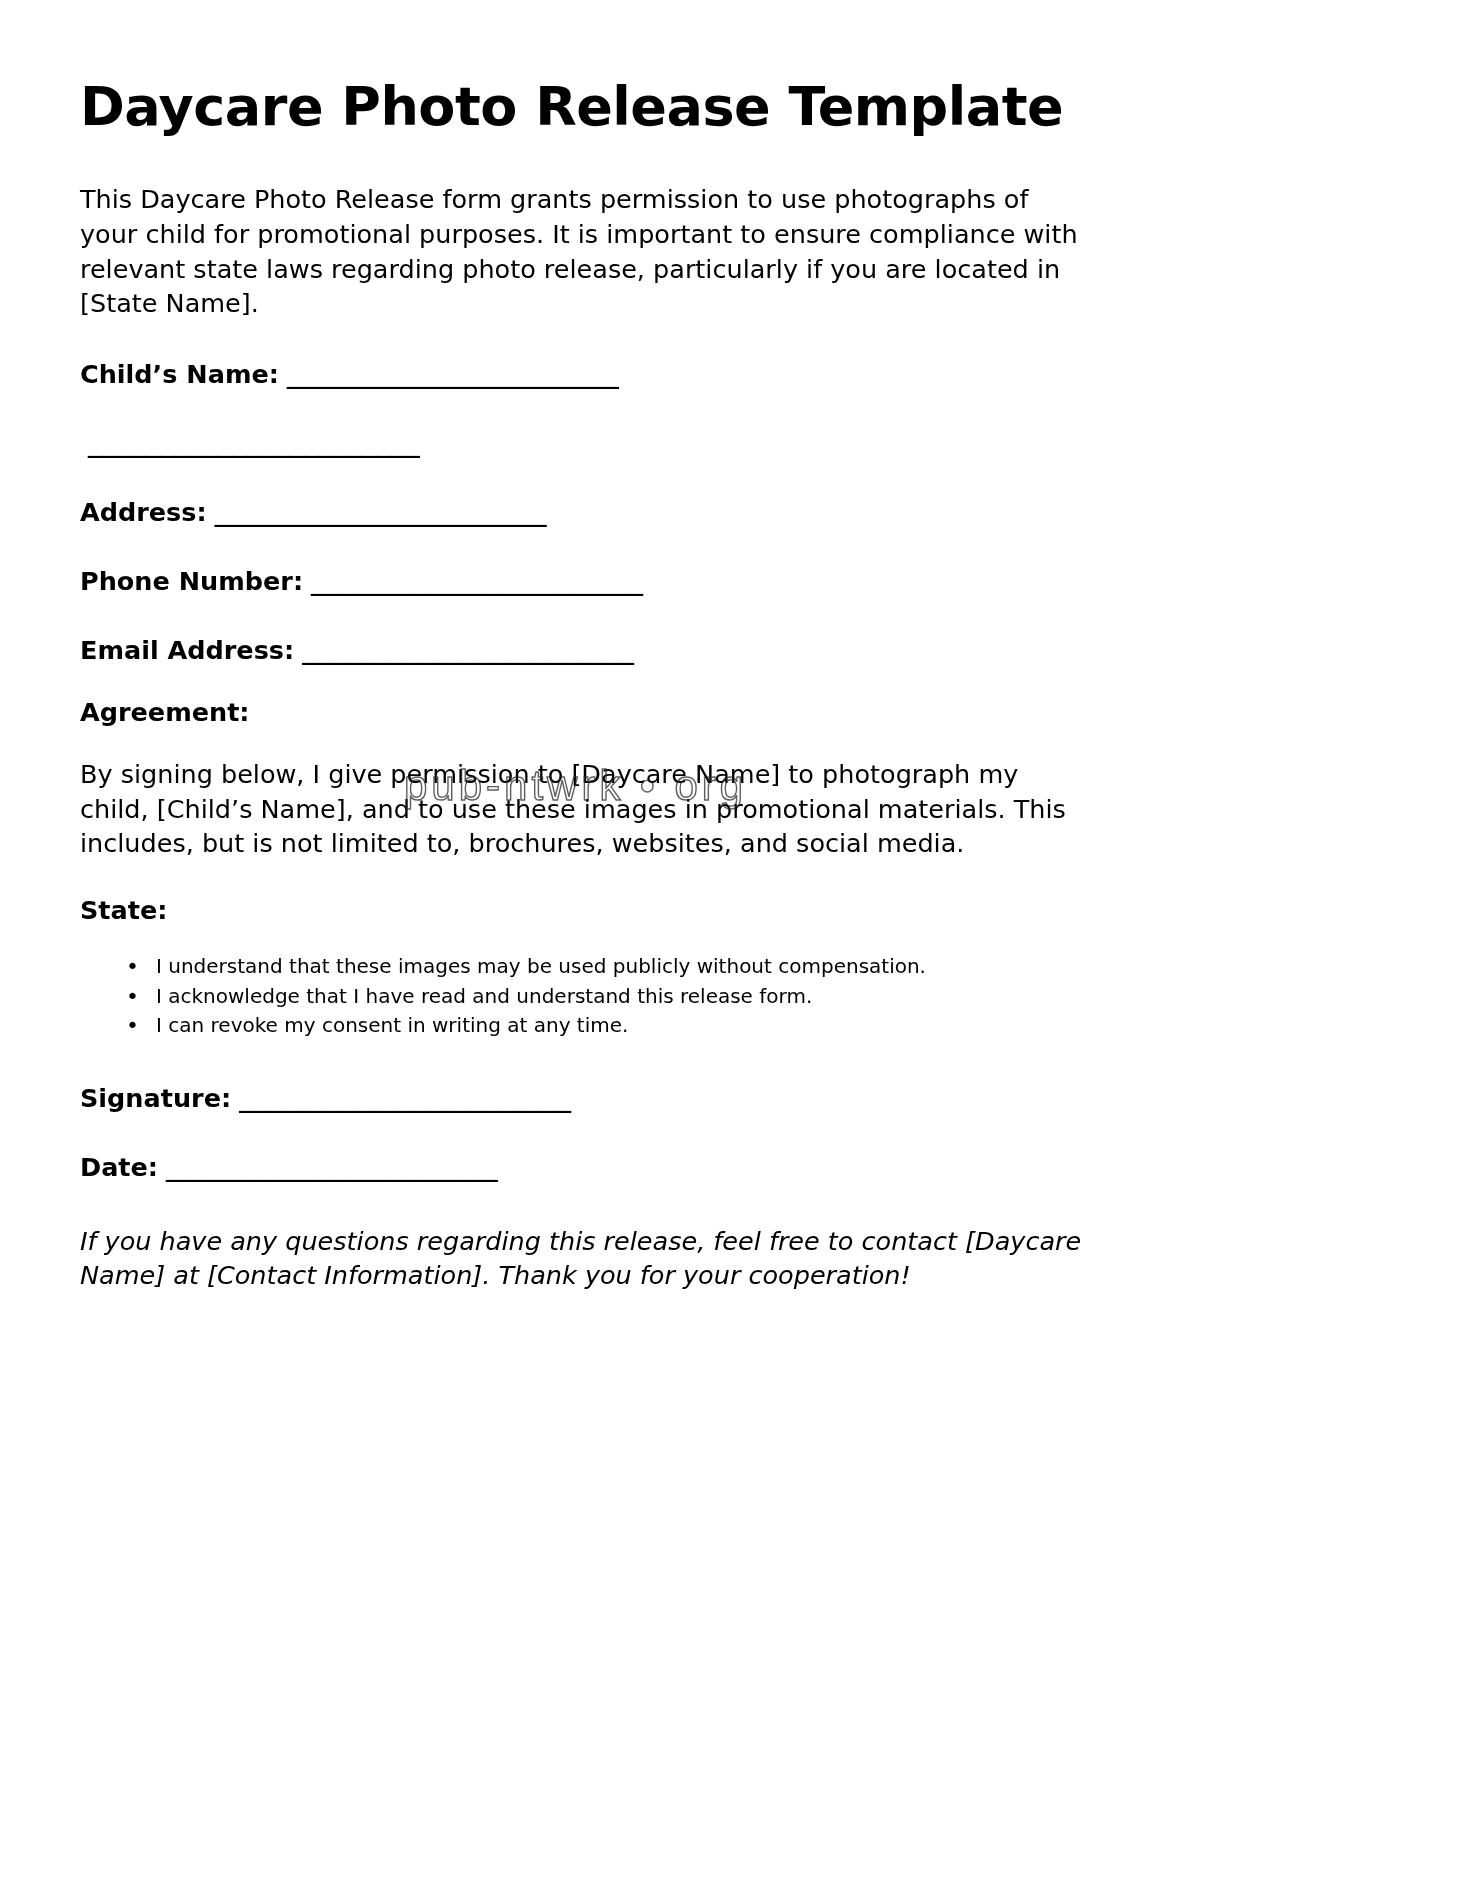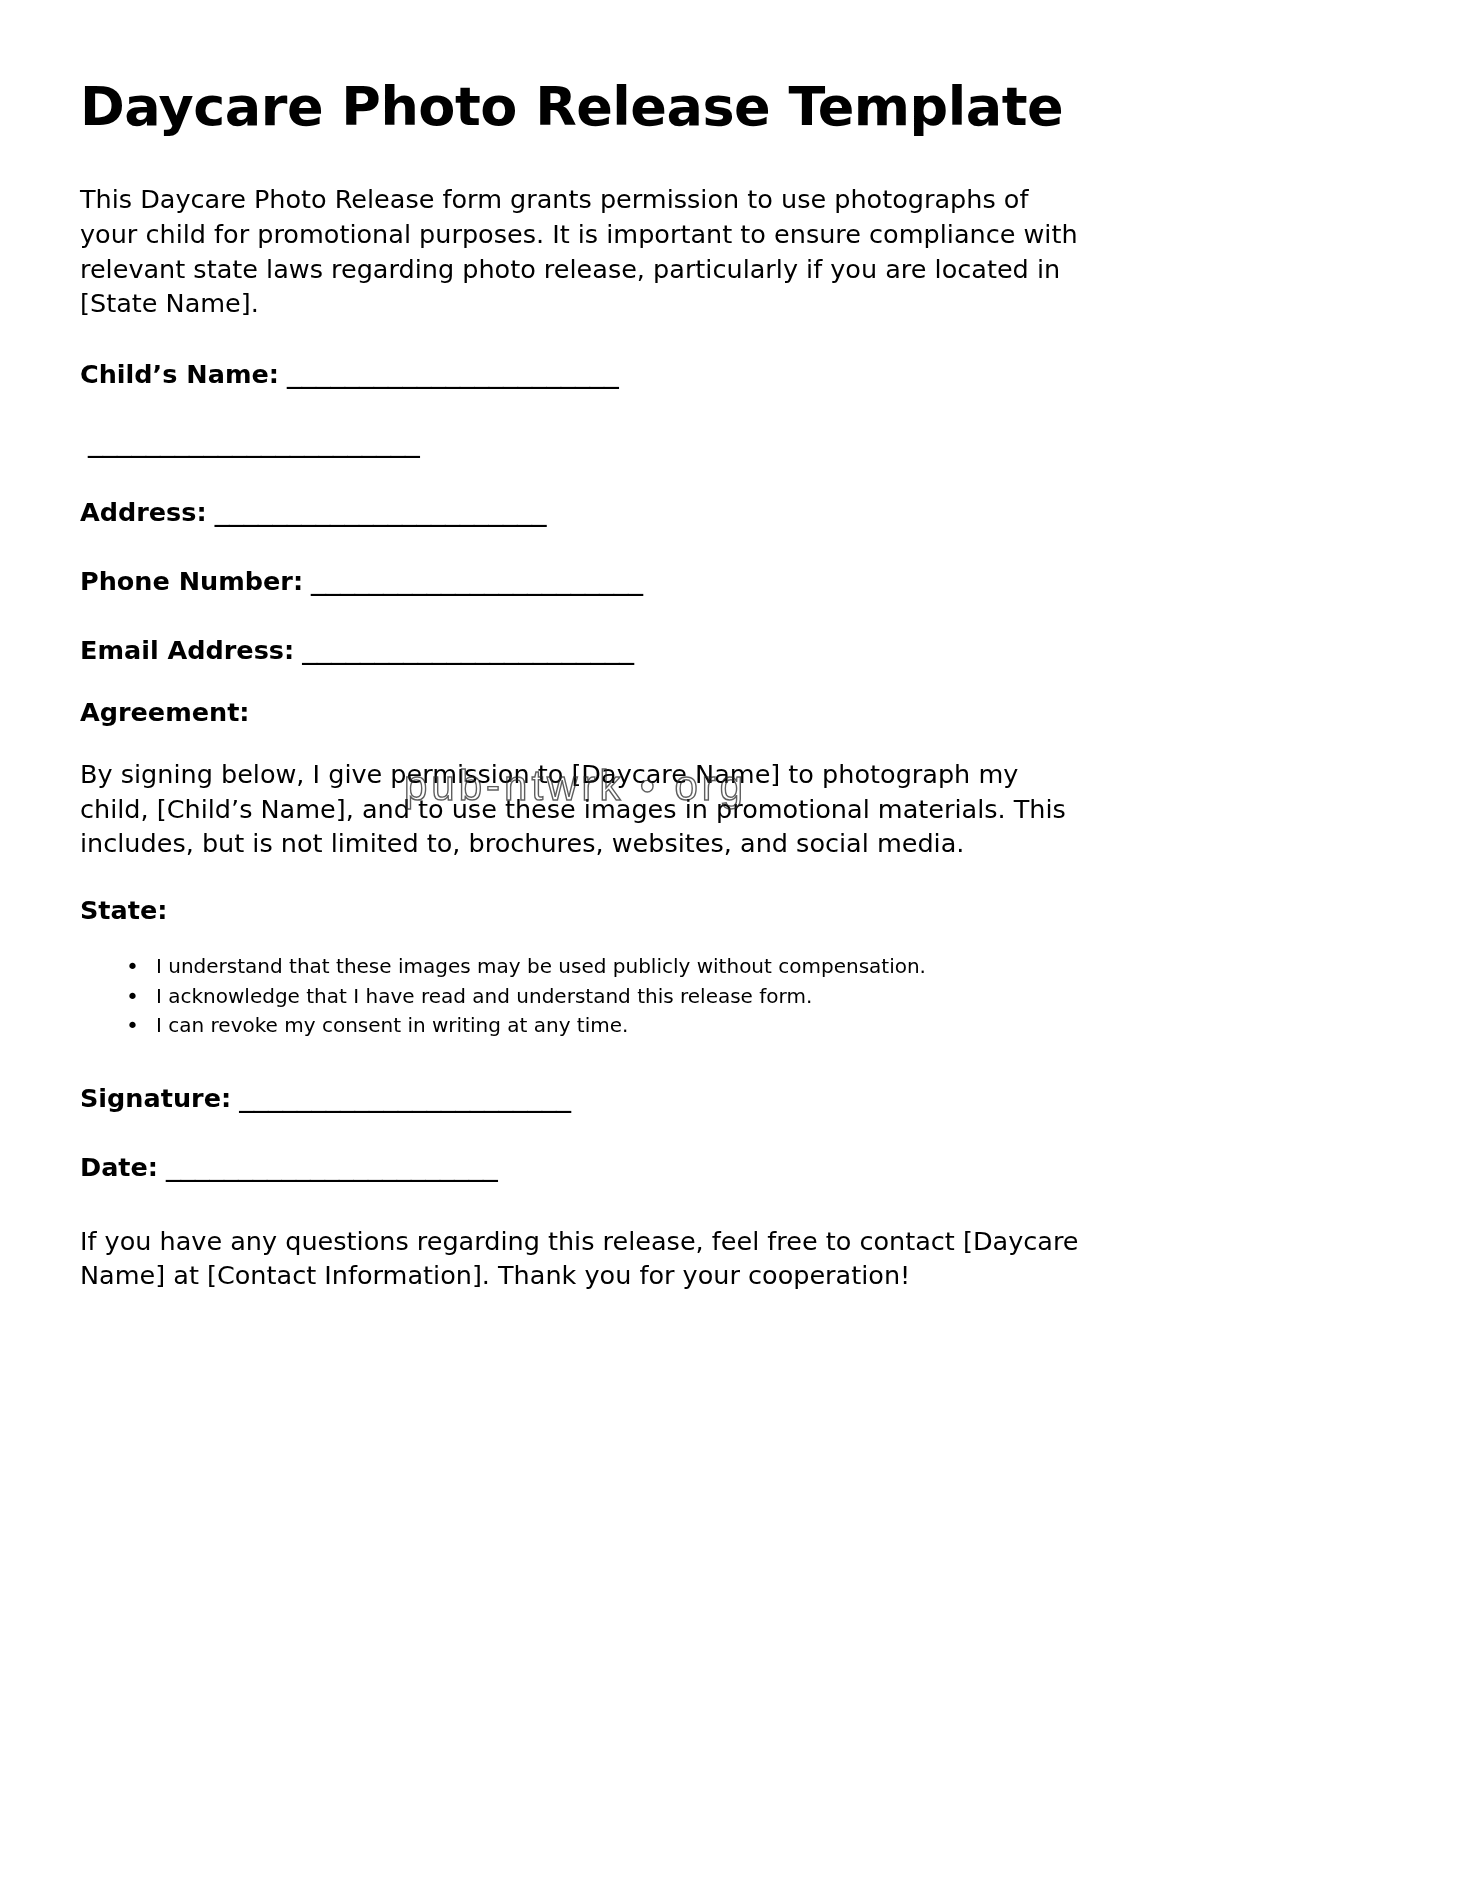--- a/index.html
+++ b/index.html
@@ -36,21 +36,21 @@
 
   
   .para {
     font-size: 25.5px;
     line-height: 1.36;
     margin: 0 0 31px 0;
     max-width: 1065px;
   }
   .para.intro { max-width: 1070px; }
   .para.agreement-body { max-width: 1080px; margin-bottom: 34px; }
-  .para.closing { max-width: 1065px; margin-top: 40px; }
+  .para.closing { max-width: 1065px; margin-top: 40px; font-style: italic; }
 
   
   .field-row {
     display: flex;
     align-items: flex-end;
     font-size: 25.5px;
     line-height: 1.3;
     margin-bottom: 30px;
     white-space: nowrap;
   }

